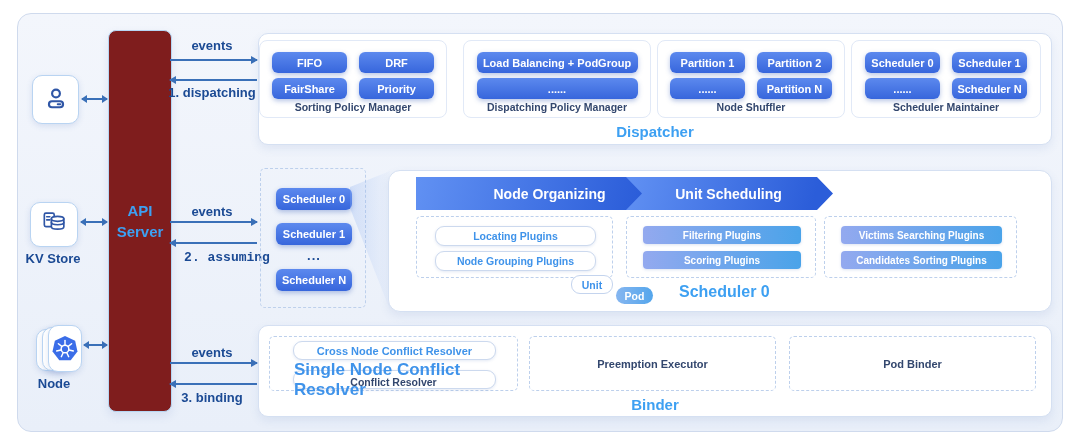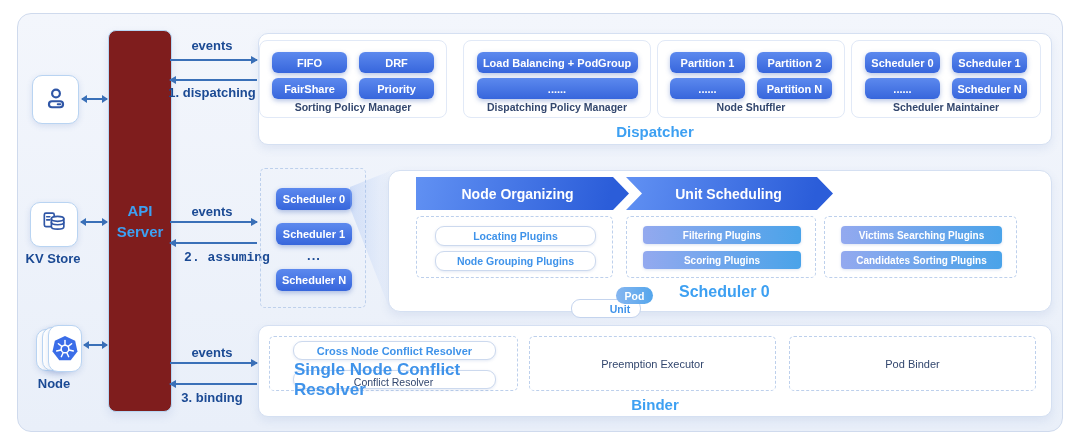--- a/index.html
+++ b/index.html
@@ -43,37 +43,37 @@
              color:var(--navy_text);font-weight:700;font-size:10.5px;}
   .btn-dark{background:linear-gradient(180deg,#5c89ee 0%,#3766dc 100%);border-radius:6px;
             box-shadow:0 2px 5px rgba(47,86,180,0.35);color:#fff;font-size:11px;font-weight:600;
             display:flex;align-items:center;justify-content:center;}
   .btn-sm{width:75px;height:21px;}
   .btn-wide{width:161px;height:21px;}
   
   .dashed{border:1px dashed #bdd0ec;border-radius:5px;box-sizing:border-box;}
   .banner{display:flex;align-items:center;justify-content:center;color:#fff;font-size:14px;font-weight:600;
           background:linear-gradient(105deg,#6191f3 0%,#2b5dd9 90%);}
-  .banner.first{clip-path:polygon(0 0,calc(100% - 16px) 0,100% 50%,calc(100% - 16px) 100%,0 100%);padding-right:10px;}
+  .banner.first{clip-path:polygon(0 0,calc(100% - 16px) 0,100% 50%,calc(100% - 16px) 100%,0 100%);padding-right:10px;padding-left:32px;}
   .banner.notch{clip-path:polygon(0 0,calc(100% - 16px) 0,100% 50%,calc(100% - 16px) 100%,0 100%,16px 50%);padding-left:6px;padding-right:8px;}
   .plugin-white{background:#fff;border:1px solid #ccd9ee;border-radius:9px;color:var(--plugin_text);
                 font-size:10.5px;font-weight:700;display:flex;align-items:center;justify-content:center;
                 box-shadow:0 1px 3px rgba(60,100,180,0.14);}
   .plugin-grad{background:linear-gradient(90deg,#93a9ef 0%,#4aa3e9 100%);border-radius:4px;color:#fff;
                font-size:10px;font-weight:700;display:flex;align-items:center;justify-content:center;
                box-shadow:0 1px 3px rgba(60,100,180,0.18);}
   .pill-unit{background:#fff;border:1px solid #c4d4ee;border-radius:9px;color:var(--plugin_text);
              font-size:10.5px;font-weight:700;display:flex;align-items:center;justify-content:center;}
   .pill-pod{background:linear-gradient(90deg,#86b6f0,#54a6ec);border-radius:9px;color:#fff;
             font-size:10.5px;font-weight:700;display:flex;align-items:center;justify-content:center;}
   .beam{left:350px;top:171px;width:40px;height:139px;
         background:linear-gradient(90deg,rgba(141,176,240,0.30),rgba(170,200,245,0.05));
         clip-path:polygon(0 11.5%,100% 0%,100% 100%,0 26.6%);}
   .dots{color:var(--deep_navy);font-weight:700;font-size:13px;text-align:center;letter-spacing:1px;}
-  .dash-label{color:var(--navy_text);font-weight:400;font-size:11px;}
+  .dash-label{color:var(--navy_text);font-weight:700;font-size:11px;}
   .k8s{width:26px;height:25px;background:var(--k8s_blue);display:flex;align-items:center;justify-content:center;
        clip-path:polygon(50% 0%,89% 19%,98% 62%,72% 97%,28% 97%,2% 62%,11% 19%);}
 </style>
 </head>
 <body>
 
 <div id="page">
   <div class="abs panel"></div>
 
   <div class="abs card" style="left:32px;top:75px;width:45px;height:47px;">
@@ -204,21 +204,21 @@
     </div>
     <div class="abs dashed" style="left:237px;top:45px;width:190px;height:62px;">
       <div class="abs plugin-grad" style="left:16px;top:9px;width:158px;height:18px;">Filtering Plugins</div>
       <div class="abs plugin-grad" style="left:16px;top:34px;width:158px;height:18px;">Scoring Plugins</div>
     </div>
     <div class="abs dashed" style="left:435px;top:45px;width:193px;height:62px;">
       <div class="abs plugin-grad" style="left:16px;top:9px;width:161px;height:18px;">Victims Searching Plugins</div>
       <div class="abs plugin-grad" style="left:16px;top:34px;width:161px;height:18px;">Candidates Sorting Plugins</div>
     </div>
 
-    <div class="abs pill-unit" style="left:182px;top:128px;width:40px;height:17px;padding-left:28px;">Unit</div>
+    <div class="abs pill-unit" style="left:182px;top:104px;width:40px;height:17px;">Unit</div>
     <div class="abs pill-pod" style="left:227px;top:116px;width:37px;height:17px;">Pod</div>
     <div class="abs" style="left:290px;top:112px;color:var(--accent_blue);font-size:16px;font-weight:700;">Scheduler 0</div>
   </div>
 
   <div class="abs white-box" style="left:258px;top:325px;width:792px;height:90px;">
     <div class="abs dashed" style="left:10px;top:10px;width:249px;height:55px;">
       <div class="abs plugin-white" style="left:23px;top:4px;width:201px;height:17px;font-size:11px;">Cross Node Conflict Resolver</div>
       <div class="abs plugin-white" style="left:23px;top:33px;width:201px;height:17px;font-size:17px;">Single Node Conflict Resolver</div>
       <div class="abs dash-label" style="left:0;bottom:2px;width:100%;text-align:center;font-size:10.5px;">Conflict Resolver</div>
     </div>

